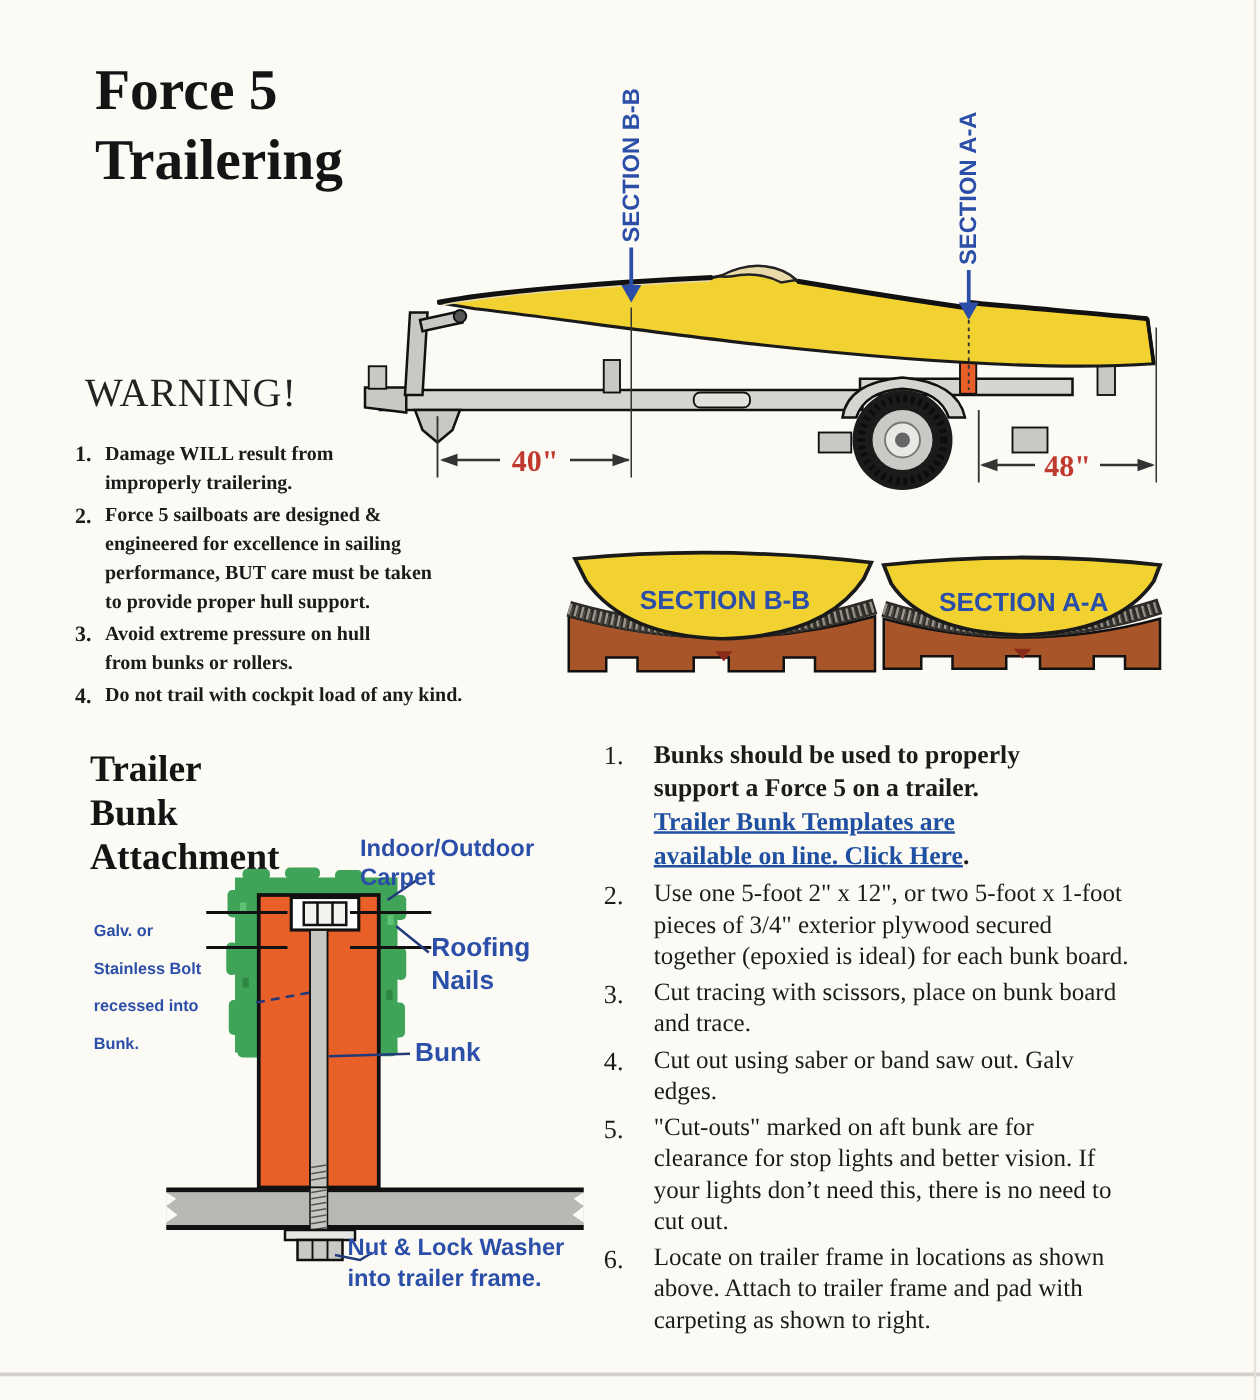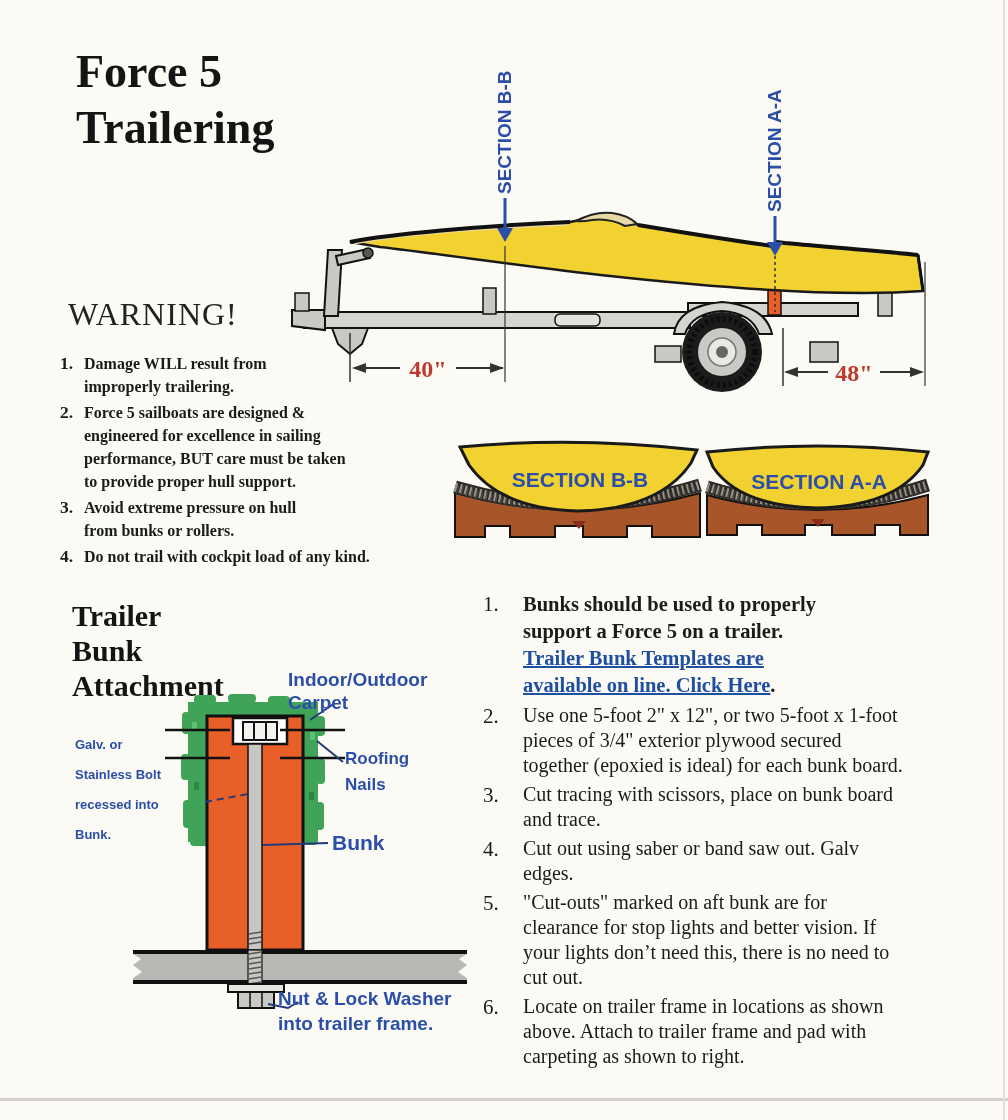--- a/index.html
+++ b/index.html
@@ -11,21 +11,21 @@
   
   .warn-head{left:68px;top:296px;font-size:32px;letter-spacing:1px;color:#222;}
   .warn-list{left:60px;top:352px;width:430px;}
   .warn-item{display:flex;margin-bottom:3px;}
   .warn-num{width:24px;font-weight:bold;font-size:17.5px;line-height:23px;flex:none;}
   .warn-text{font-weight:bold;font-size:16px;line-height:23px;white-space:pre-line;}
   
   .bunk-head{left:72px;top:598px;font-size:30px;font-weight:bold;line-height:1.17;white-space:pre-line;color:#141414;}
   .dlabel{font-family:"Liberation Sans",sans-serif;font-weight:bold;color:#2b4fa8;white-space:pre-line;}
   .lab-carpet{left:288px;top:668px;width:140px;font-size:19px;line-height:23px;}
-  .lab-nails{left:345px;top:746px;font-size:17px;line-height:26px;}
+  .lab-nails{left:345px;top:746px;font-size:21px;line-height:26px;}
   .lab-bolt{left:75px;top:730px;font-size:13px;line-height:30px;}
   .lab-bunk{left:332px;top:831px;font-size:21px;}
   .lab-nut{left:278px;top:986px;font-size:19px;line-height:25px;}
   
   .instr{left:483px;top:591px;width:505px;}
   .instr-item{display:flex;margin-bottom:4px;}
   .instr-num{width:40px;flex:none;font-size:21px;line-height:26px;}
   .instr-text{font-size:20px;line-height:25px;white-space:pre-line;}
   .instr-text.bold{font-size:20.5px;font-weight:bold;line-height:27px;}
   .tpl-link{color:#1f4fa0;font-weight:bold;text-decoration:underline;text-decoration-thickness:2px;cursor:pointer;}

